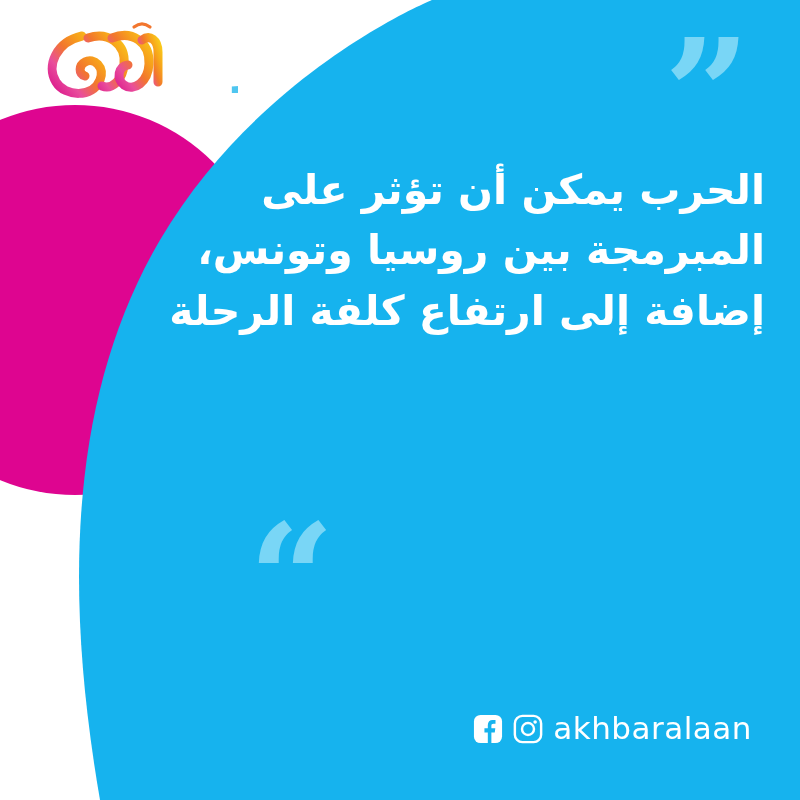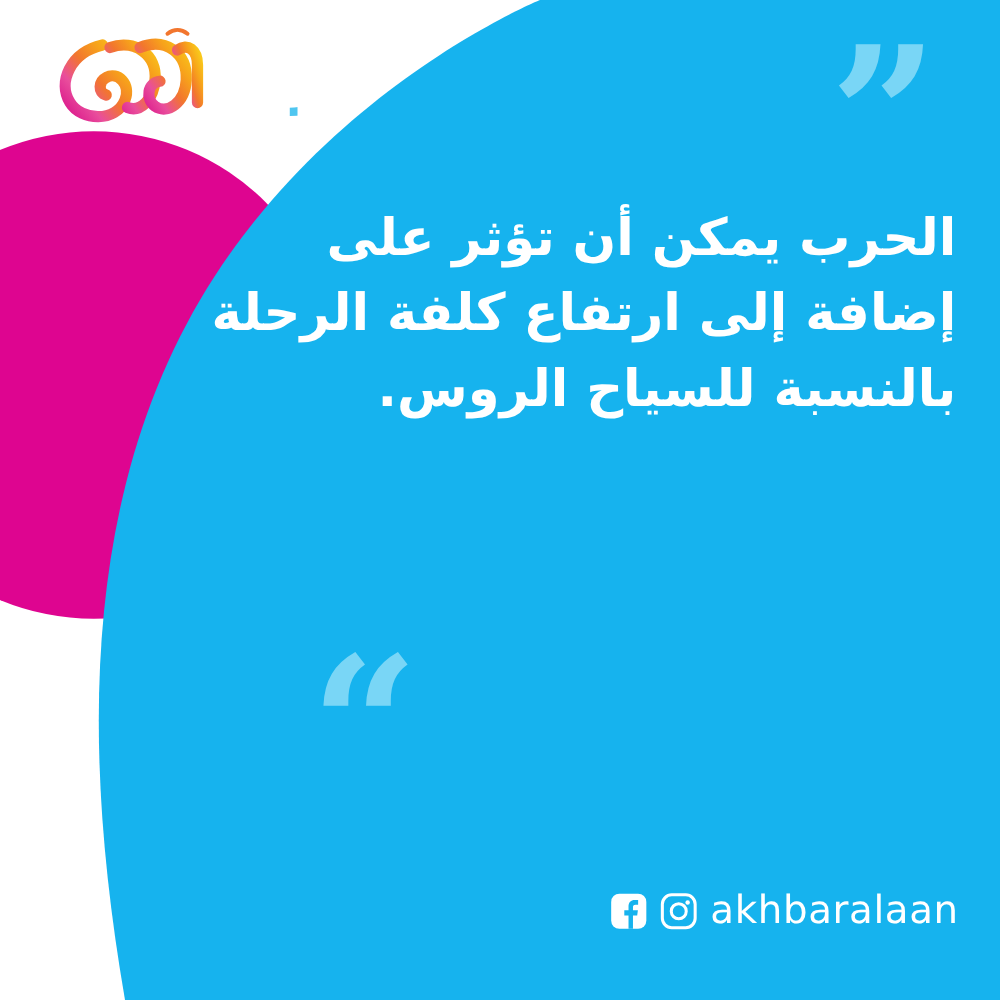--- a/index.html
+++ b/index.html
@@ -84,21 +84,21 @@
     color: rgba(255,255,255,0.92);
     font-size: 22px;
     font-weight: normal;
     line-height: 1.45;
   }
   #attribution .line { display: block; white-space: nowrap; }
 
   
   #social {
     position: absolute;
-    right: 33px;
+    right: 48px;
     top: 713px;
     display: flex;
     align-items: flex-end;
     gap: 10px;
     direction: ltr;
   }
   #social .icon { width: 30px; height: 30px; display: block; }
   #social-handle {
     color: #ffffff;
     font-size: 31px;
@@ -147,22 +147,22 @@
 
     <text x="196" y="62" text-anchor="end" direction="rtl" fill="#4FC6F0" font-size="52" font-weight="bold" font-family="DejaVu Sans, Liberation Sans, sans-serif">أخبار</text>
   </svg>
 
   <div class="quote-mark" id="quote-open" style="color:#79D6F6">”</div>
 
   <div class="quote-mark" id="quote-close" style="color:#79D6F6">”</div>
 
   <div id="quote-text">
     <span class="line">الحرب يمكن أن تؤثر على</span>
+    <span class="line">المبرمجة بين روسيا وتونس،</span>
     <span class="line">إضافة إلى ارتفاع كلفة الرحلة</span>
-    <span class="line">بالنسبة للسياح الروس.</span>
   </div>
 
 
   <div id="social">
     <svg class="icon" viewBox="0 0 32 32" xmlns="http://www.w3.org/2000/svg">
       <rect x="1" y="1" width="30" height="30" rx="7" fill="#ffffff"></rect>
       <path d="M19.6 31 L19.6 19.6 L23.2 19.6 L23.8 15.2 L19.6 15.2 L19.6 12.6
                C19.6 11.3 20 10.4 21.9 10.4 L24 10.4 L24 6.5
                C23.6 6.45 22.4 6.3 20.9 6.3 C17.9 6.3 15.8 8.2 15.8 11.8
                L15.8 15.2 L12.2 15.2 L12.2 19.6 L15.8 19.6 L15.8 31 Z" fill="#16B3EE"></path>

